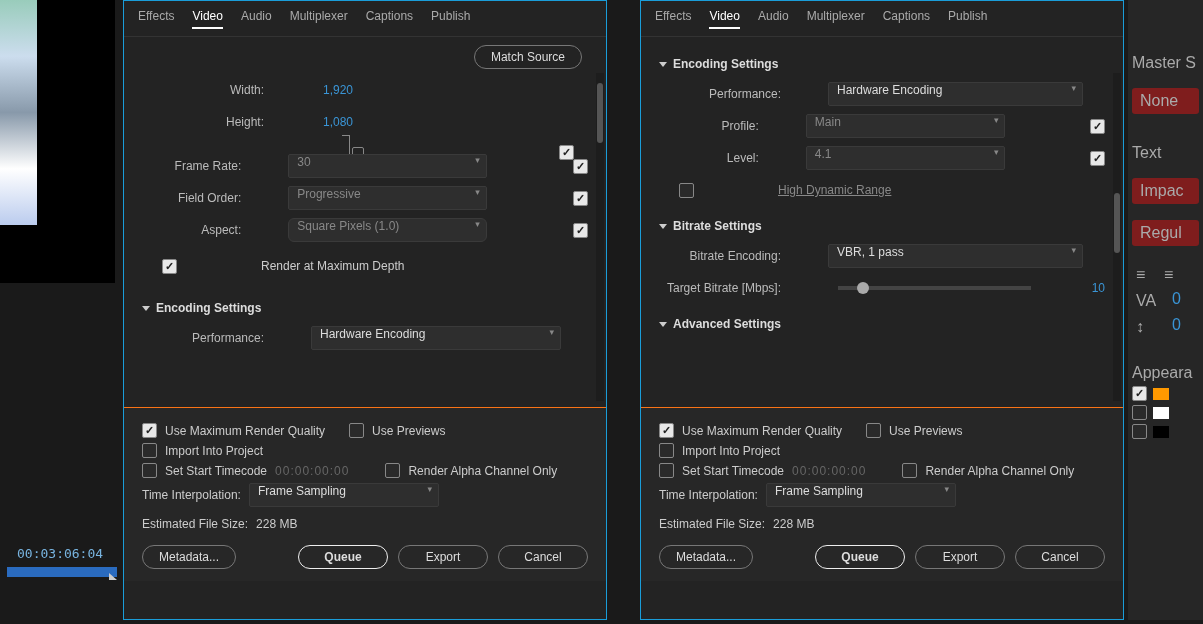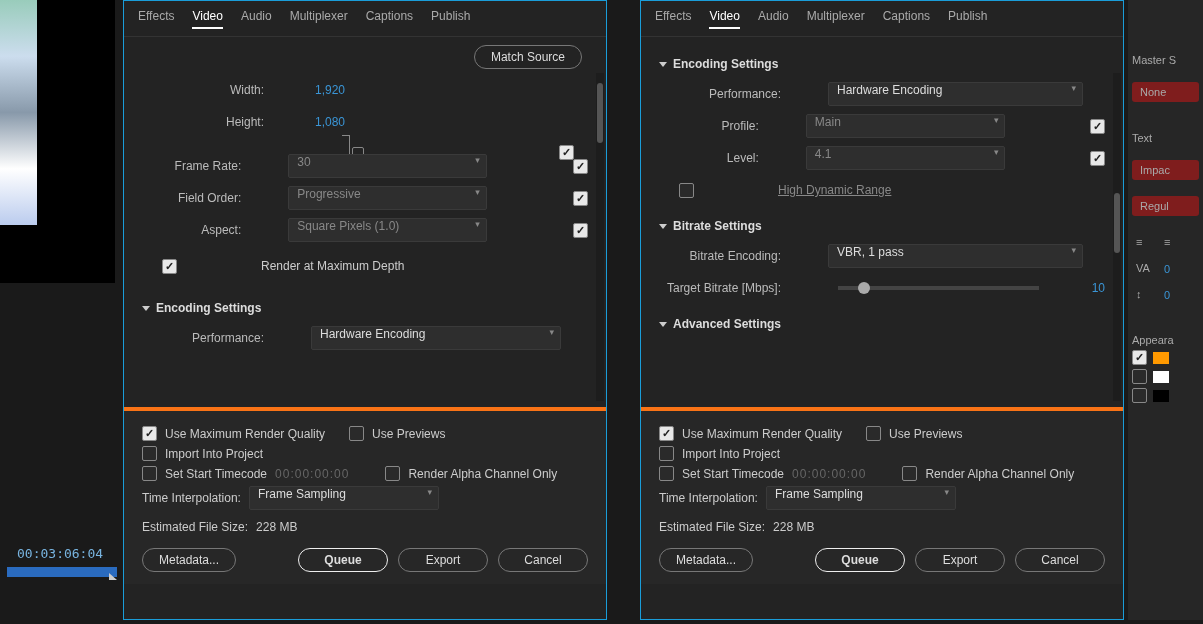--- a/index.html
+++ b/index.html
@@ -12,44 +12,44 @@
   .tabbar span { color: #aaa; cursor: pointer; padding-bottom: 4px; }
   .tabbar span.active { color: #fff; border-bottom: 2px solid #fff; }
   .scroll { height: 370px; overflow: hidden; padding: 12px 18px; position: relative; }
   .section-hdr { display: flex; align-items: center; gap: 6px; color: #ddd; font-weight: 600; margin: 8px 0 10px 0; }
   .chev { display: inline-block; width: 0; height: 0; border-left: 4px solid transparent; border-right: 4px solid transparent; border-top: 5px solid #ccc; }
   .row { display: flex; align-items: center; margin: 6px 0; min-height: 26px; gap: 39px; }
   .lbl { width: 130px; text-align: right; color: #bbb; padding-right: 8px; }
   .valbox { background: #2e2e2e; border: 1px solid #3a3a3a; height: 24px; padding: 0 8px; display: flex; align-items: flex-start; color: #888; border-radius: 2px; position: relative; }
   .valbox.active { color: #ddd; }
   .valbox .dd { position: absolute; right: 6px; font-size: 9px; color: #888; }
-  .num { color: #3a95d6; margin-left: 4px; }
+  .num { color: #3a95d6; margin-left: 12px; }
   .cb { width: 15px; height: 15px; border: 1px solid #888; border-radius: 2px; display: inline-flex; align-items: center; justify-content: center; background: #2a2a2a; cursor: pointer; flex-shrink: 0; }
   .cb.on { background: #e8e8e8; }
   .cb.on::after { content: "✓"; color: #222; font-size: 11px; font-weight: bold; }
   .btn-pill { background: transparent; border: 1px solid #777; color: #ddd; border-radius: 14px; padding: 4px 16px; cursor: pointer; font-size: 12px; }
   .btn-pill.primary { border-color: #eee; font-weight: 700; }
   .linkicon { width: 12px; height: 10px; border: 1px solid #888; border-radius: 2px; display:inline-block; }
   .bracket { display:inline-block; width:8px; height:36px; border-right:1px solid #888; border-top:1px solid #888; border-bottom:1px solid #888; margin-left:8px; vertical-align:middle; }
-  .footer { border-top: 4px solid #f97316; padding: 10px 18px 12px 18px; background: #272727; }
+  .footer { border-top: 1px solid #f97316; padding: 10px 18px 12px 18px; background: #272727; }
   .frow { display: flex; align-items: center; gap: 8px; margin: 5px 0; }
   .tc { color: #666; letter-spacing: 1px; }
   .btn-row { display: flex; gap: 10px; margin-top: 14px; }
   .btn-row .btn-pill { flex: 1; text-align: center; }
   .slider { flex: 1; height: 4px; background: #444; position: relative; margin: 0 10px; }
   .slider .thumb { position: absolute; width: 12px; height: 12px; background: #aaa; border-radius: 50%; top: -4px; left: 10%; }
   .sbar { position:absolute; right:2px; top:36px; bottom:6px; width:8px; background:#1d1d1d; }
   .sbar .th { position:absolute; left:1px; right:1px; height:60px; background:#555; border-radius:3px; }
   .preview { position:absolute; left:0; top:0; width:115px; height:283px; background:#000; }
   .preview .img { width:37px; height:225px; background:linear-gradient(#9cb,#cde,#89a,#fff,#bce); }
   .timeline { position:absolute; left:7px; top:540px; width:123px; }
   .tcode { color:#78b4e0; font-family:monospace; font-size:13px; margin:6px 10px; }
   .play { height:10px; background:#2a6bbf; margin:4px 0 0 0; width:110px; position:relative; }
   .play::after { content:""; position:absolute; right:0; top:6px; border-left:8px solid #ccc; border-top:7px solid transparent; }
-  .rside { position:absolute; left:1128px; top:0; width:75px; height:620px; background:#262626; padding:4px; color:#aaa; font-size:11px; overflow:hidden; }
+  .rside { position:absolute; left:1128px; top:0; width:75px; height:620px; background:#262626; padding:4px; color:#aaa; font-size:16px; overflow:hidden; }
   .rbtn { background:#7f1d1d; padding:4px 8px; margin:16px 0; border-radius:3px; display:block; }
   .ic { width:14px; height:14px; display:inline-block; margin:4px; color:#aaa; }
   .hrow { display:flex; align-items:center; gap:6px; margin:4px 0;}
   .sw { width:16px; height:12px; display:inline-block;}
   .secb { position:absolute; left:138px; width:62px; height:32px; top:272px; background:#2b2b2b; border-top:1px solid #444;}
 </style>
 </head>
 <body>
 
 <div class="stage">
@@ -104,21 +104,21 @@
         <span class="lbl">Field Order:</span>
         <span class="valbox" style="width:240px;">
             <span>Progressive</span>
             <span class="dd">▾</span>
           </span>
         <span style="width:10px"></span>
         <span class="cb on"></span>
       </div>
       <div class="row">
         <span class="lbl">Aspect:</span>
-        <span class="valbox" style="width:240px;">
+        <span class="valbox" style="width:240px;border-radius:6px;">
             <span>Square Pixels (1.0)</span>
             <span class="dd">▾</span>
           </span>
         <span style="width:10px"></span>
         <span class="cb on"></span>
       </div>
 
       <div class="row" style="margin-left:20px; margin-top:10px;">
         <span class="cb on"></span>
         <span style="width:6px"></span>

